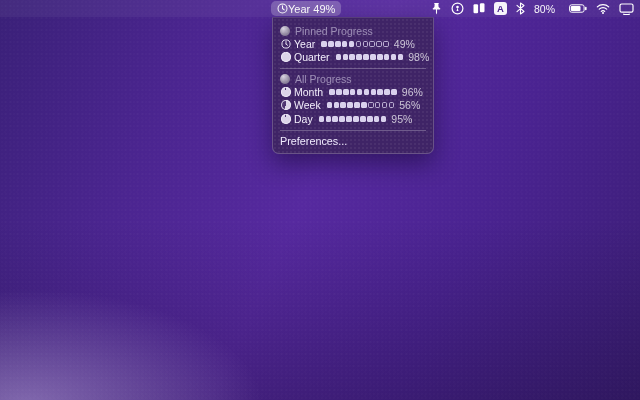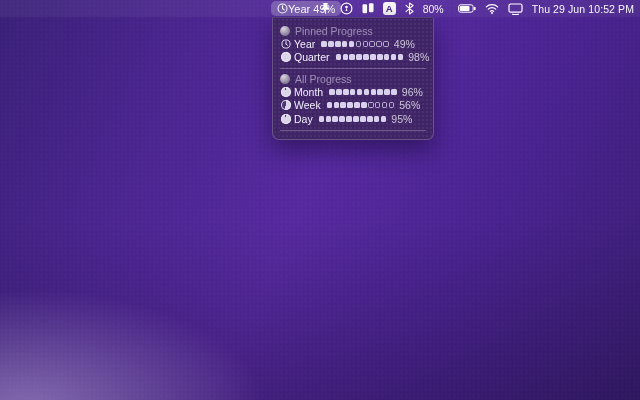--- a/index.html
+++ b/index.html
@@ -129,21 +129,20 @@
         </svg>
     </span>
 
     <span class="mi">
       <svg width="15" height="12" viewBox="0 0 15 12">
           <rect x="1" y="1" width="13" height="8.2" rx="1.6" fill="none" stroke="#fff" stroke-width="1.2"></rect>
           <path d="M4.6 11.2c1.8.6 4 .6 5.8 0" fill="none" stroke="#fff" stroke-width="1.2" stroke-linecap="round"></path>
         </svg>
     </span>
 
-    <span class="clock-text">Thu 29 Jun 10:52 PM</span>
   </div>
 
   <div class="panel">
     <div id="menu-sections">
         <div class="hdr">
           <span class="sphere"></span>
           <span>Pinned Progress</span>
         </div>
         <div class="row">
           <span class="cicon">
@@ -243,14 +242,15 @@
             <span class="blk fill"></span>
             <span class="blk fill"></span>
             <span class="blk fill"></span>
             <span class="blk fill"></span>
             <span class="blk fill"></span>
           </span>
           <span class="pct">95%</span>
         </div>
       </div>
     <div class="sep"></div>
+    <div class="prefs">Preferences...</div>
   </div>
 </div>
 
 </body></html>

